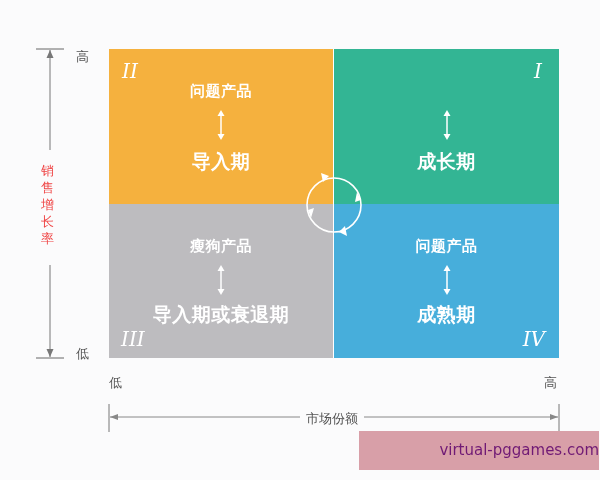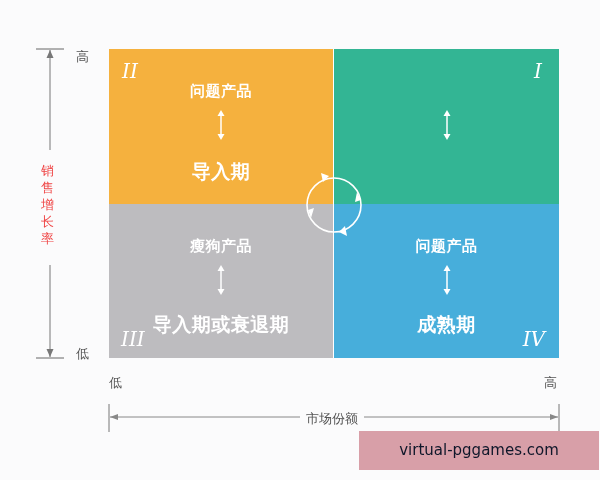--- a/index.html
+++ b/index.html
@@ -3,28 +3,28 @@
 <meta charset="utf-8">
 <style>
   html,body{margin:0;padding:0;}
   body{width:600px;height:480px;background:#fbfbfc;position:relative;overflow:hidden;font-family:"DejaVu Sans","Liberation Sans",sans-serif;}
   .quad{position:absolute;box-sizing:border-box;}
   #q2{left:109px;top:49px;width:224px;height:189px;background:#f5b13e;}
   #q1{left:334px;top:49px;width:225px;height:155px;background:#33b594;}
   #q3{left:109px;top:204px;width:224px;height:154px;background:#bdbcbf;}
   #q4{left:334px;top:204px;width:225px;height:154px;background:#47aedb;}
   .title{position:absolute;left:0;width:100%;text-align:center;color:#fff;font-weight:bold;font-size:15px;letter-spacing:0.5px;}
-  .stage{position:absolute;left:0;width:100%;text-align:center;color:#fff;font-weight:bold;font-size:19px;letter-spacing:0.5px;margin-top:10px;}
+  .stage{position:absolute;left:0;width:100%;text-align:center;color:#fff;font-weight:bold;font-size:19px;letter-spacing:0.5px;}
   .darr{position:absolute;left:50%;width:10px;margin-left:-5px;height:30px;}
   .roman{position:absolute;color:#fff;font-family:"DejaVu Serif","Liberation Serif",serif;font-style:italic;font-size:20px;}
   .vline{position:absolute;left:333px;top:49px;width:1px;height:309px;background:#fff;}
   .axis-label{position:absolute;color:#555;font-size:13px;}
   .y-title{position:absolute;left:38px;top:162px;width:16px;color:#ef4444;font-size:13px;line-height:17px;text-align:right;background:#fbfbfc;}
   .x-title{position:absolute;left:300px;top:410px;color:#555;font-size:13px;background:#fbfbfc;padding:0 6px;}
-  .watermark{position:absolute;left:359px;top:431px;width:240px;height:39px;background:#d89fa8;color:#0f172a;font-size:15px;line-height:39px;text-align:center;font-family:"DejaVu Sans","Liberation Sans",sans-serif;}
+  .watermark{position:absolute;left:359px;top:431px;width:240px;height:39px;background:#d89fa8;color:#701a75;font-size:15px;line-height:39px;text-align:right;font-family:"DejaVu Sans","Liberation Sans",sans-serif;}
   svg{position:absolute;overflow:visible;}
 </style>
 </head>
 <body>
 
 <svg width="40" height="330" style="left:30px;top:40px;">
   <line x1="6" y1="9" x2="34" y2="9" stroke="#666" stroke-width="1"></line>
   <line x1="6" y1="318" x2="34" y2="318" stroke="#666" stroke-width="1"></line>
   <line x1="20" y1="10" x2="20" y2="110" stroke="#777" stroke-width="1"></line>
   <polygon points="20,10 16.5,18 23.5,18" fill="#777"></polygon>
@@ -46,20 +46,21 @@
   <div class="stage" style="top:100px;">导入期</div>
 </div>
 
 <div class="quad" id="q1">
   <div class="roman" style="right:17px;top:10px;">I</div>
   <svg class="darr" width="10" height="30" style="left:50%;top:61px;margin-left:-5px;">
     <line x1="5" y1="3" x2="5" y2="27" stroke="#fff" stroke-width="1.5"></line>
     <polygon points="5,0 1.5,6 8.5,6" fill="#fff"></polygon>
       <polygon points="5,30 1.5,24 8.5,24" fill="#fff"></polygon>
   </svg>
+  <div class="stage" style="top:100px;">成长期</div>
 </div>
 
 <div class="quad" id="q3">
   <div class="roman" style="left:12px;top:123px;">III</div>
   <div class="title" style="top:33px;">瘦狗产品</div>
   <svg class="darr" width="10" height="30" style="left:50%;top:61px;margin-left:-5px;">
     <line x1="5" y1="3" x2="5" y2="27" stroke="#fff" stroke-width="1.5"></line>
     <polygon points="5,0 1.5,6 8.5,6" fill="#fff"></polygon>
       <polygon points="5,30 1.5,24 8.5,24" fill="#fff"></polygon>
   </svg>

